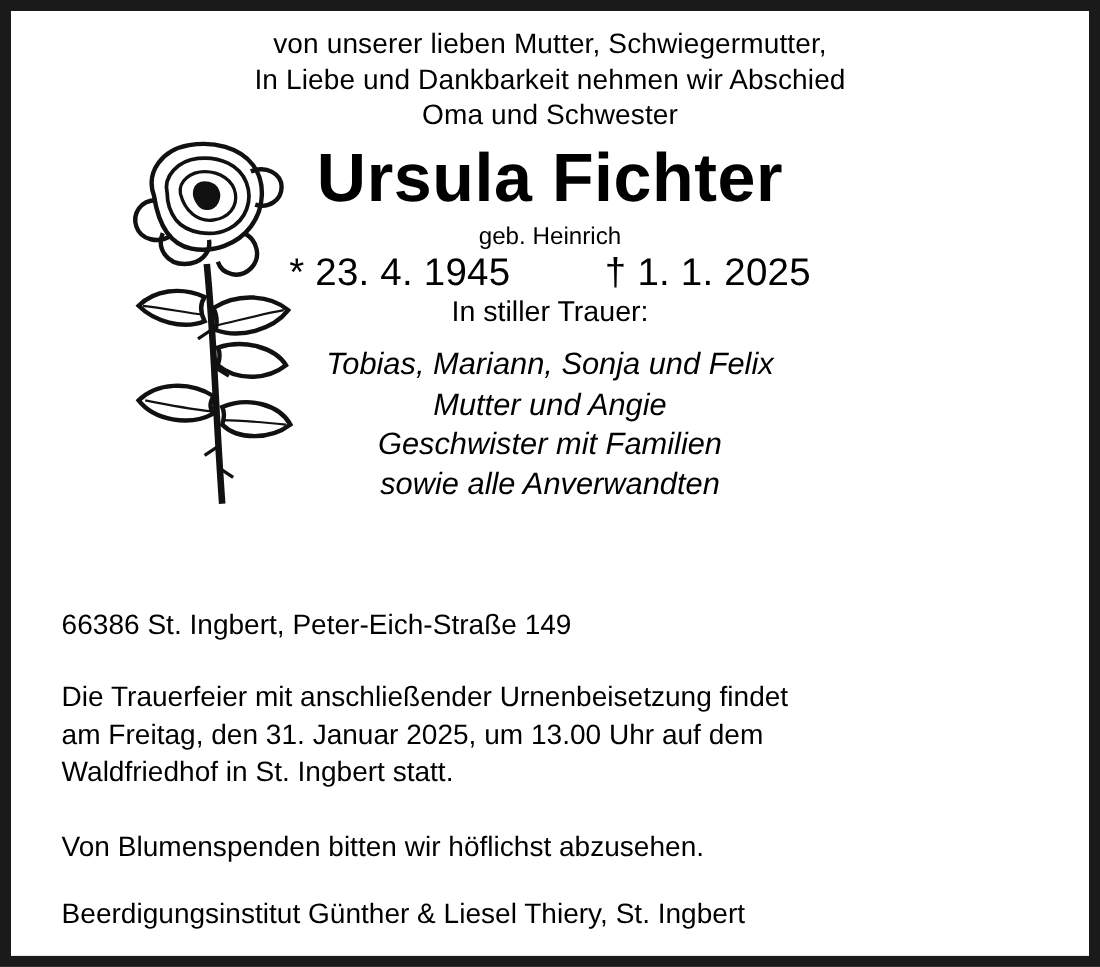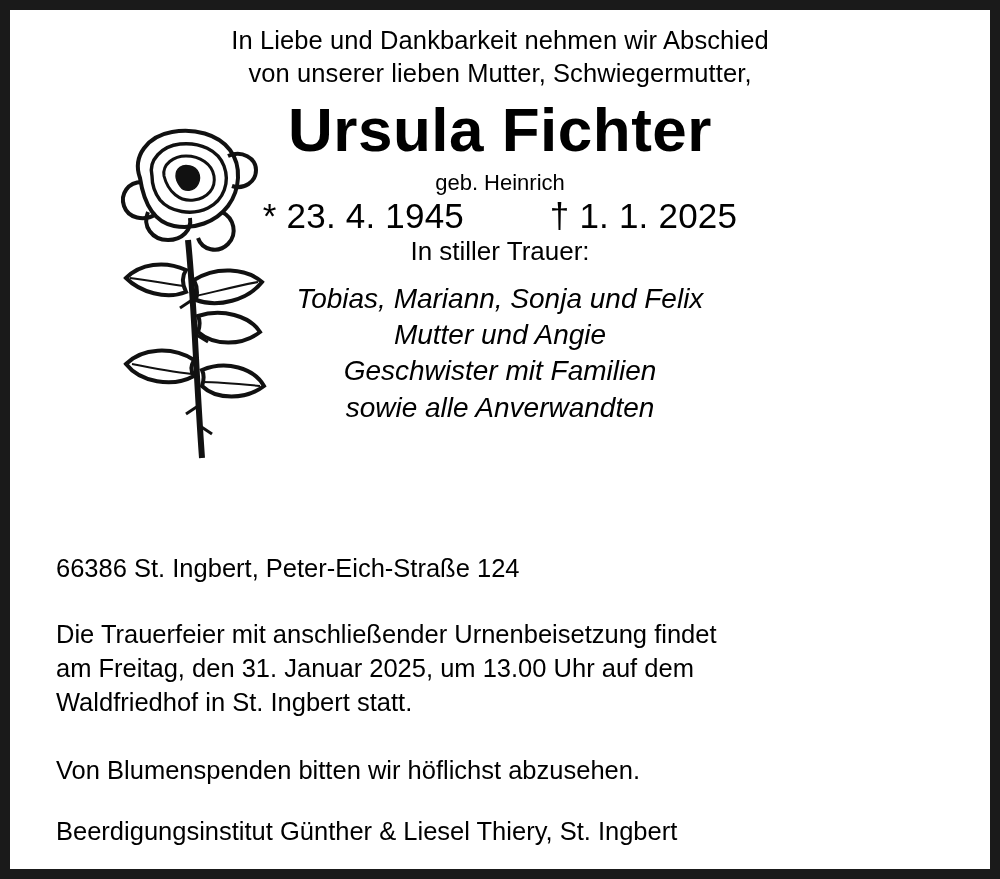--- a/index.html
+++ b/index.html
@@ -147,22 +147,23 @@
         <path d="M110 180 L98 188" stroke-width="3"></path>
         <path d="M113 214 L126 222" stroke-width="3"></path>
         <path d="M116 286 L104 294" stroke-width="3"></path>
         <path d="M118 306 L130 314" stroke-width="3"></path>
       </g>
     </svg>
   </div>
 
   <div class="top-block">
     <div class="intro">
+      <div>von unserer lieben Mutter, Schwiegermutter,</div>
       <div>In Liebe und Dankbarkeit nehmen wir Abschied</div>
-      <div>von unserer lieben Mutter, Schwiegermutter,</div>
+      <div>Oma und Schwester</div>
     </div>
 
     <div class="name">Ursula Fichter</div>
     <div class="maiden">geb. Heinrich</div>
 
     <div class="dates">
       <span class="birth">* 23. 4. 1945</span>
       <span class="gap"></span>
       <span class="death">† 1. 1. 2025</span>
     </div>
@@ -171,21 +172,21 @@
 
     <div class="mourners">
       <div>Tobias, Mariann, Sonja und Felix</div>
       <div>Mutter und Angie</div>
       <div>Geschwister mit Familien</div>
       <div>sowie alle Anverwandten</div>
     </div>
   </div>
 
   <div class="bottom-block">
-    <div class="address">66386 St. Ingbert, Peter-Eich-Straße 124</div>
+    <div class="address">66386 St. Ingbert, Peter-Eich-Straße 149</div>
 
     <div class="ceremony">
       <div>Die Trauerfeier mit anschließender Urnenbeisetzung findet</div>
       <div>am Freitag, den 31. Januar 2025, um 13.00 Uhr auf dem</div>
       <div>Waldfriedhof in St. Ingbert statt.</div>
     </div>
 
     <div class="flowers">Von Blumenspenden bitten wir höflichst abzusehen.</div>
 
     <div class="institute">Beerdigungsinstitut Günther &amp; Liesel Thiery, St. Ingbert</div>

